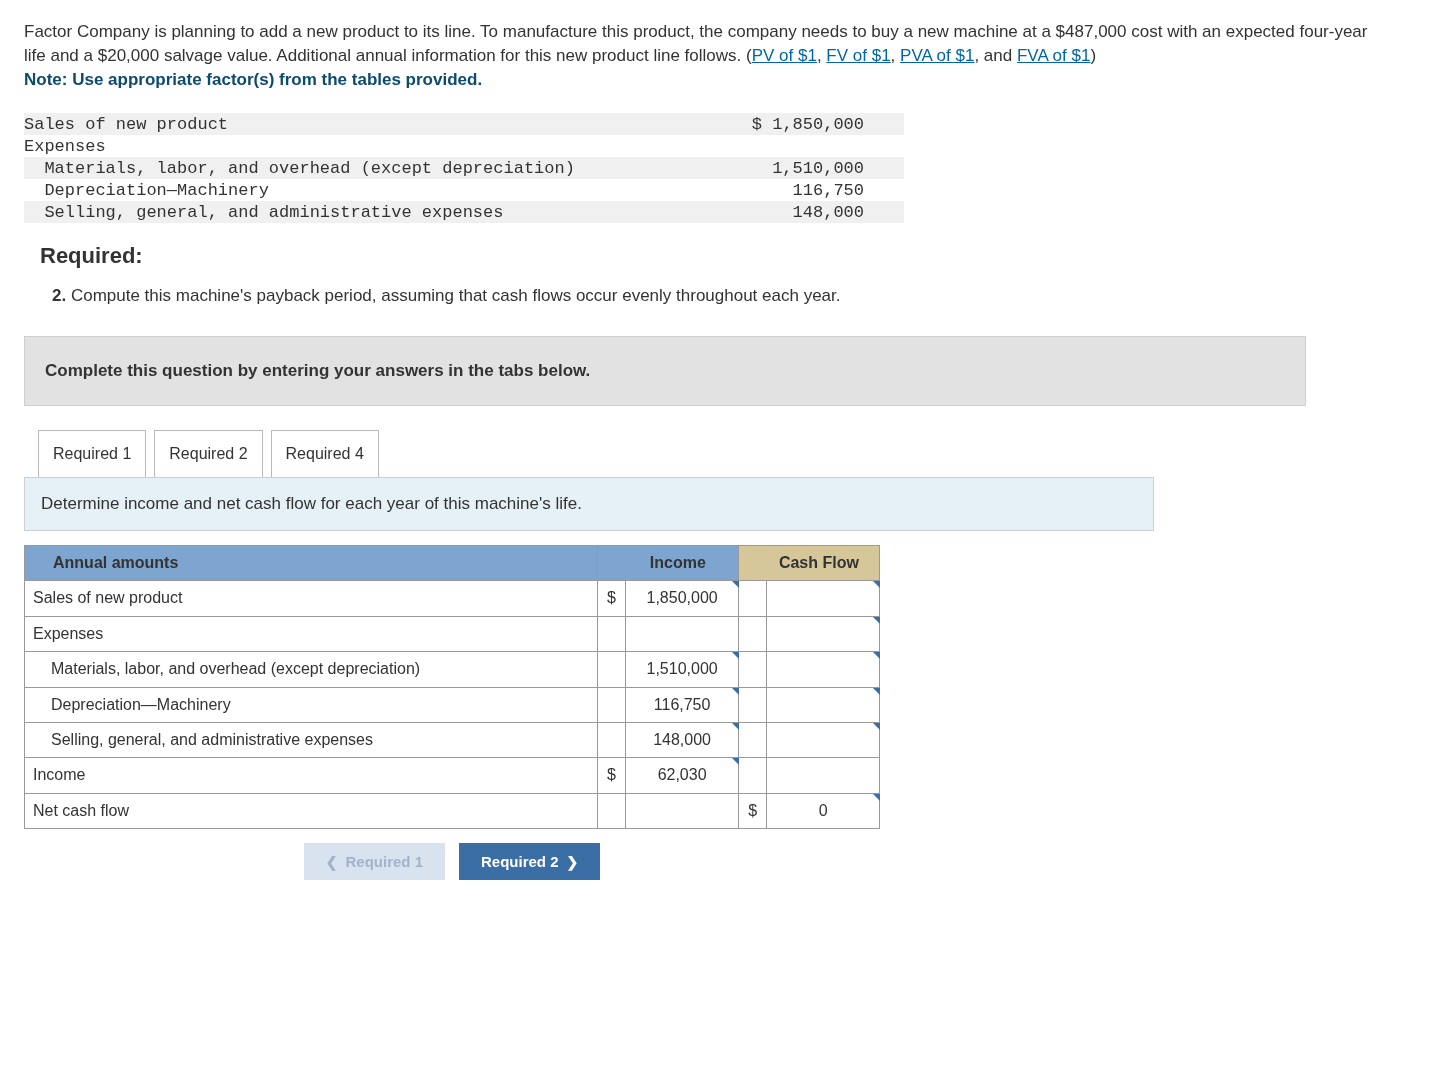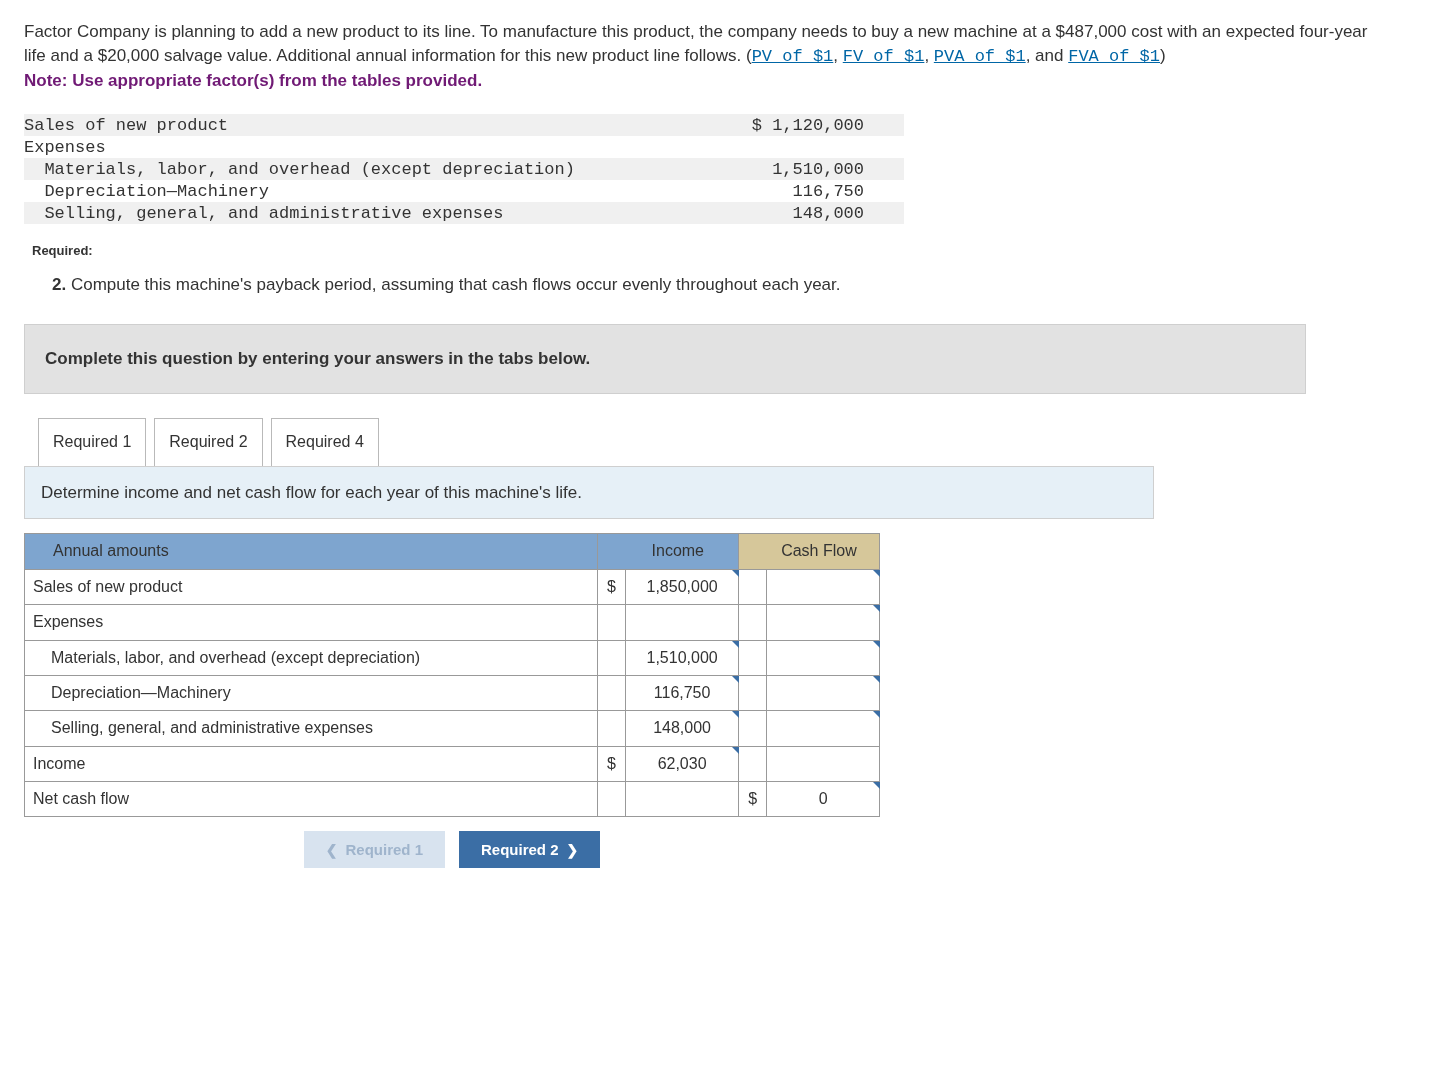--- a/index.html
+++ b/index.html
@@ -6,33 +6,33 @@
 body {
   font-family: -apple-system, BlinkMacSystemFont, "Segoe UI", Helvetica, Arial, sans-serif;
   font-size: 17px;
   color: #333;
   background: #fff;
   padding: 20px 24px;
   width: 1440px;
   line-height: 1.4;
 }
 .intro { max-width: 1350px; }
-.intro a { color: #0066a6; text-decoration: underline; font-family: Liberation Mono, monospace; }
-.note { color: #701a75; font-weight: 700; }
+.intro a { color: #0066a6; text-decoration: underline; }
+.note { color: #0c4a6e; font-weight: 700; }
 .data-block {
   font-family: "Courier New", Courier, monospace;
   font-size: 17px;
   margin: 22px 0 18px 0;
   width: 880px;
 }
 .data-row { display: flex; align-items: center; height: 22px; }
 .data-row.stripe { background: #f0f0f0; }
 .data-label { flex: 0 0 620px; white-space: pre; }
 .data-val { flex: 0 0 240px; text-align: right; white-space: pre; padding-right: 20px; }
-.req-heading { font-weight: 700; margin: 16px 0 12px 8px; font-size: 13px; }
+.req-heading { font-weight: 700; margin: 16px 0 12px 16px; font-size: 22px; }
 .req-list { margin-left: 28px; margin-bottom: 28px; }
 .req-list li { margin-bottom: 2px; }
 .instruction-box {
   background: #e2e2e2;
   border: 1px solid #cfcfcf;
   padding: 22px 20px;
   width: 1282px;
   font-weight: 700;
   margin-bottom: 24px;
 }
@@ -59,21 +59,21 @@
   border-collapse: collapse;
   width: 856px;
   font-size: 16px;
 }
 .answer-table th, .answer-table td {
   border: 1px solid #999;
   padding: 6px 8px;
   height: 34px;
   vertical-align: middle;
 }
-.answer-table th { font-weight: 400; text-align: center; padding-left: 28px; }
+.answer-table th { font-weight: 700; text-align: center; padding-left: 28px; }
 .hdr-blue { background: #7ea5cf; }
 .hdr-tan { background: #d6c79a; }
 .col-label { width: 560px; }
 .col-cur { width: 28px; text-align: center; background: #fff; }
 .col-val { width: 110px; text-align: center; background: #fff; position: relative; }
 .indent1 { padding-left: 26px !important; }
 .editable-cell { position: relative; }
 .editable-cell::after {
   content: "";
   position: absolute;
@@ -101,21 +101,21 @@
 <body>
 
 <div class="intro">
   <span>Factor Company is planning to add a new product to its line. To manufacture this product, the company needs to buy a new machine at a $487,000 cost with an expected four-year life and a $20,000 salvage value. Additional annual information for this new product line follows. (</span><a href="#">PV of $1</a><span>, </span><a href="#">FV of $1</a><span>, </span><a href="#">PVA of $1</a><span>, and </span><a href="#">FVA of $1</a><span>)</span>
   <div class="note">Note: Use appropriate factor(s) from the tables provided.</div>
 </div>
 
 <div class="data-block" id="data-block">
     <div class="data-row stripe">
       <div class="data-label">Sales of new product</div>
-      <div class="data-val">$ 1,120,000</div>
+      <div class="data-val">$ 1,850,000</div>
     </div>
     <div class="data-row">
       <div class="data-label">Expenses</div>
       <div class="data-val"></div>
     </div>
     <div class="data-row stripe">
       <div class="data-label">  Materials, labor, and overhead (except depreciation)</div>
       <div class="data-val">1,510,000</div>
     </div>
     <div class="data-row">

